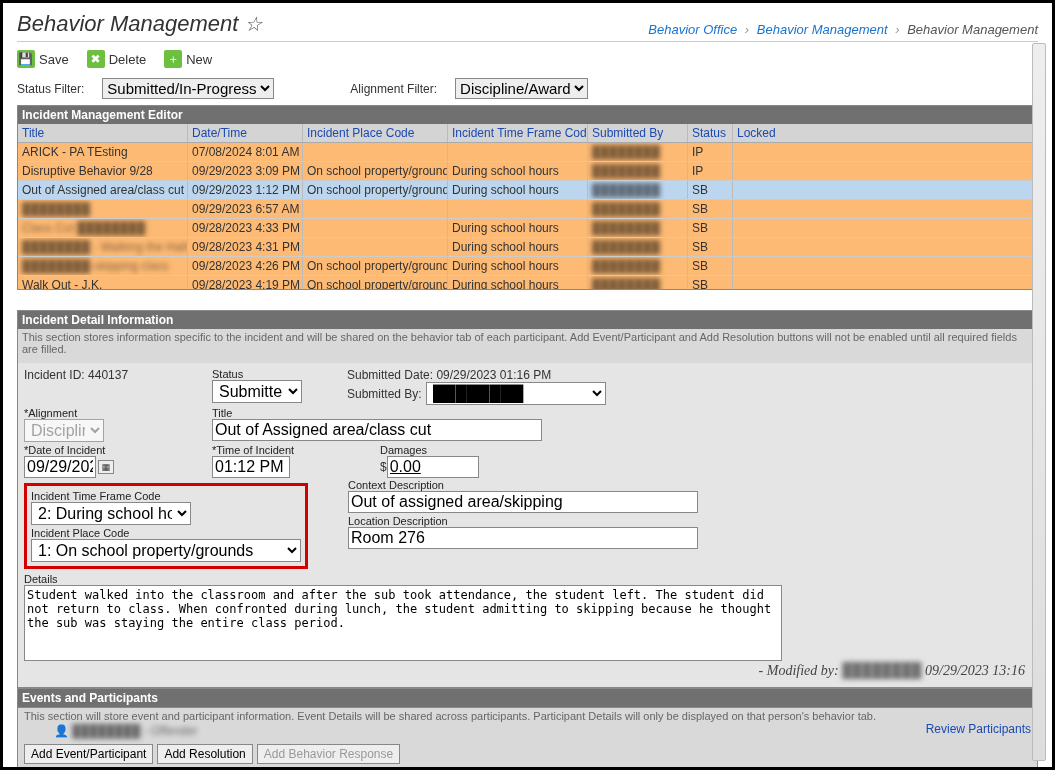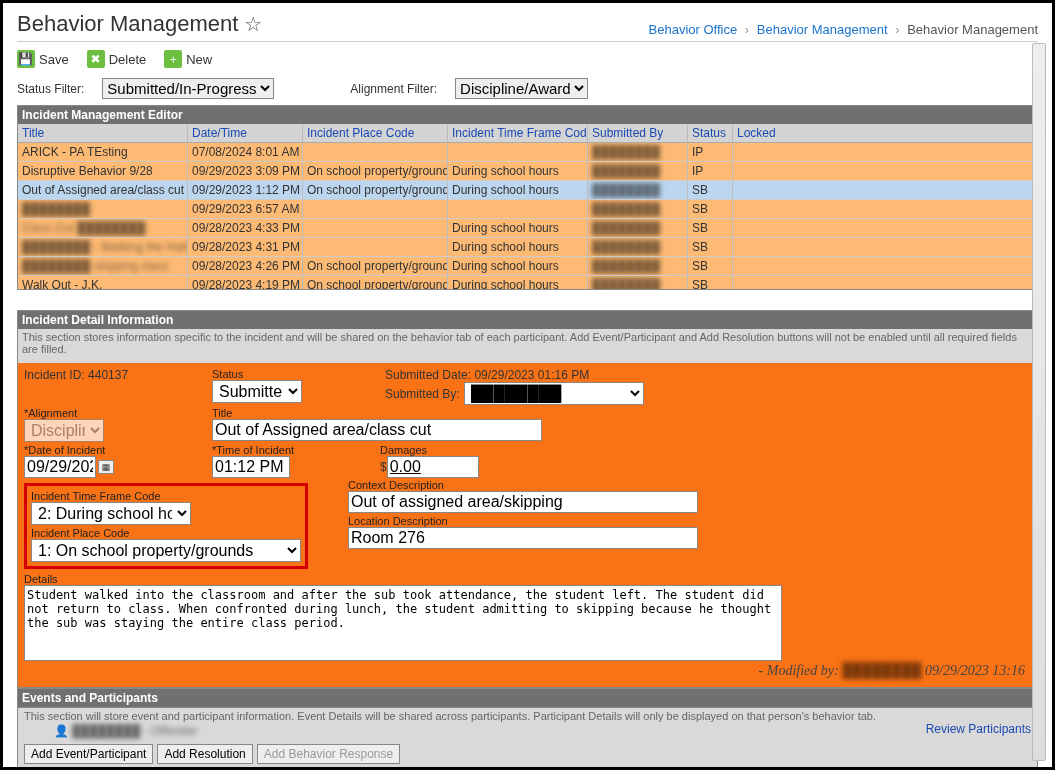--- a/index.html
+++ b/index.html
@@ -1,19 +1,19 @@
 <!DOCTYPE html>
 <html><head>
 <meta charset="utf-8">
 <style>
   * { box-sizing: border-box; margin: 0; padding: 0; }
   body { font-family: Arial, Helvetica, sans-serif; font-size: 12px; color: #333; background:#fff; }
   .frame { width:1055px; height:770px; border:3px solid #000; position:relative; overflow:hidden; }
   .inner { padding:8px 14px 0 14px; height:100%; overflow-y:auto; }
-  .topbar { display:flex; justify-content:space-between; align-items:flex-end; border-bottom:1px solid #ccc; padding-bottom:4px; }
+  .topbar { display:flex; justify-content:space-between; align-items:flex-end; border-bottom:1px solid #ccc; padding-bottom:4px;font-style:italic; }
   .title-wrap { display:flex; align-items:center; gap:6px; }
   .page-title { font-size:22px; font-weight:400; color:#333; }
   .star { font-size:20px; color:#555; cursor:pointer; }
   .breadcrumb { font-size:13px; color:#555; }
   .breadcrumb a { color:#1a73cc; text-decoration:none; }
   .breadcrumb .sep { color:#999; padding:0 4px; }
   .toolbar { display:flex; align-items:center; gap:18px; padding:8px 0; }
   .tool-btn { display:flex; align-items:center; gap:4px; font-size:13px; color:#333; cursor:pointer; }
   .icon-sq { width:18px; height:18px; display:inline-flex; align-items:center; justify-content:center; border-radius:2px; font-size:12px; color:#fff; }
   .icon-green { background:#6cbf3f; }
@@ -30,21 +30,21 @@
   .col-time  { width:140px; }
   .col-sub   { width:100px; }
   .col-status{ width:45px; }
   .col-lock  { width:55px; border-right:none !important; }
   .grid-body { max-height:146px; overflow-y:scroll; background:#fdba74; font-size:12px; }
   .grid-row { display:flex; border-bottom:1px solid #ccc; }
   .grid-row.sel { background:#bcd6ef; }
   .blur-text { color:transparent; text-shadow:0 0 5px rgba(0,0,0,0.5); }
   .spacer { height:20px; }
   .section-note { color:#666; font-size:11px; padding:2px 4px 8px 4px; background:#d9d9d9; border-left:1px solid #888; border-right:1px solid #888;}
-  .detail-body { background:#f97316; border:1px solid #888; border-top:none; padding:4px 6px 6px 6px; }
+  .detail-body { background:#e5e5e5; border:1px solid #888; border-top:none; padding:4px 6px 6px 6px; }
   .detail-row { display:flex; gap:18px; padding:1px 0; }
   .fld { display:flex; flex-direction:column; font-size:12px; }
   .fld label { font-size:11px; color:#222; }
   .fld input, .fld select { font-size:16px; border:1px solid #888; padding:1px 2px; background:#fff;}
   .req { color:#b00000; }
   .date-wrap { display:flex; align-items:center; gap:2px; }
   .cal-icon { width:16px; height:14px; border:1px solid #888; background:#eee; font-size:9px; text-align:center; line-height:12px;}
   .highlight-box { border:3px solid #d40000; padding:4px; margin-top:4px; display:inline-block; }
   .details-ta { width:758px; height:76px; font-size:12px; border:1px solid #888; padding:2px; resize:none; }
   .mod-line { text-align:right; font-style:italic; font-size:14px; color:#444; padding:2px 6px;font-family:Liberation Serif, serif; }
@@ -201,21 +201,21 @@
     <div class="section-note">This section stores information specific to the incident and will be shared on the behavior tab of each participant. Add Event/Participant and Add Resolution buttons will not be enabled until all required fields are filled.</div>
     <div class="detail-body">
       <div class="detail-row">
         <div class="fld" style="width:170px">
           <span><span>Incident ID:</span> <span>440137</span></span>
         </div>
         <div class="fld">
           <label>Status</label>
           <select style="width:90px"><option>Submitted</option></select>
         </div>
-        <div class="fld" style="margin-left:65px">
+        <div class="fld" style="margin-left:27px">
           <span><span>Submitted Date:</span> <span>09/29/2023 01:16 PM</span></span>
           <span style="display:flex; align-items:center; gap:4px;">
             <span>Submitted By:</span>
             <select style="width:180px"><option class="blur-text">████████</option></select>
           </span>
         </div>
       </div>
 
       <div class="detail-row">
         <div class="fld" style="width:170px">

